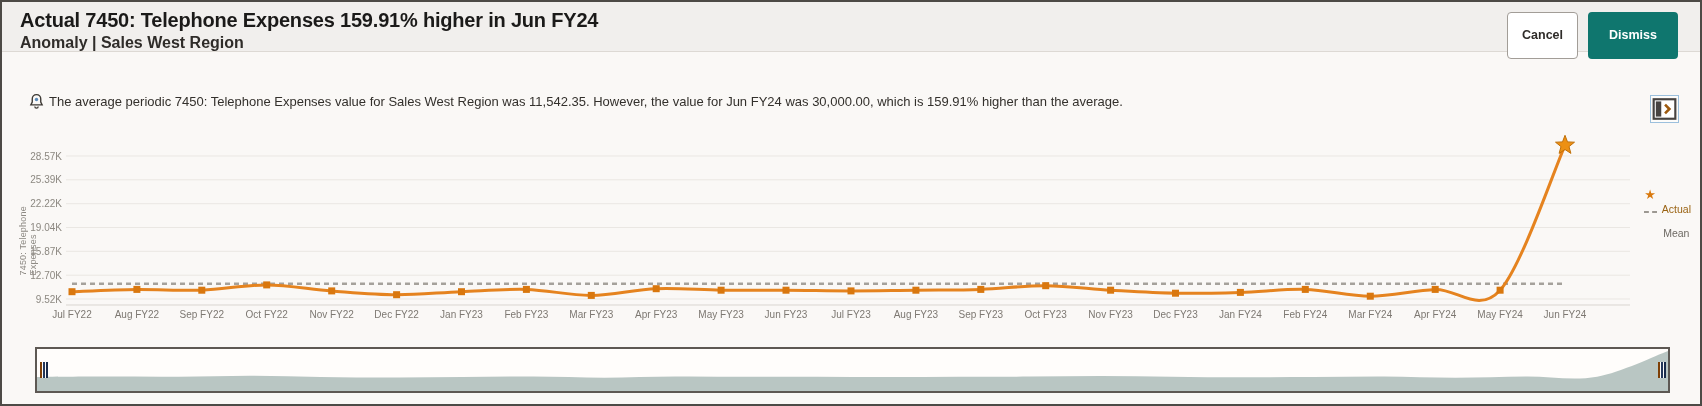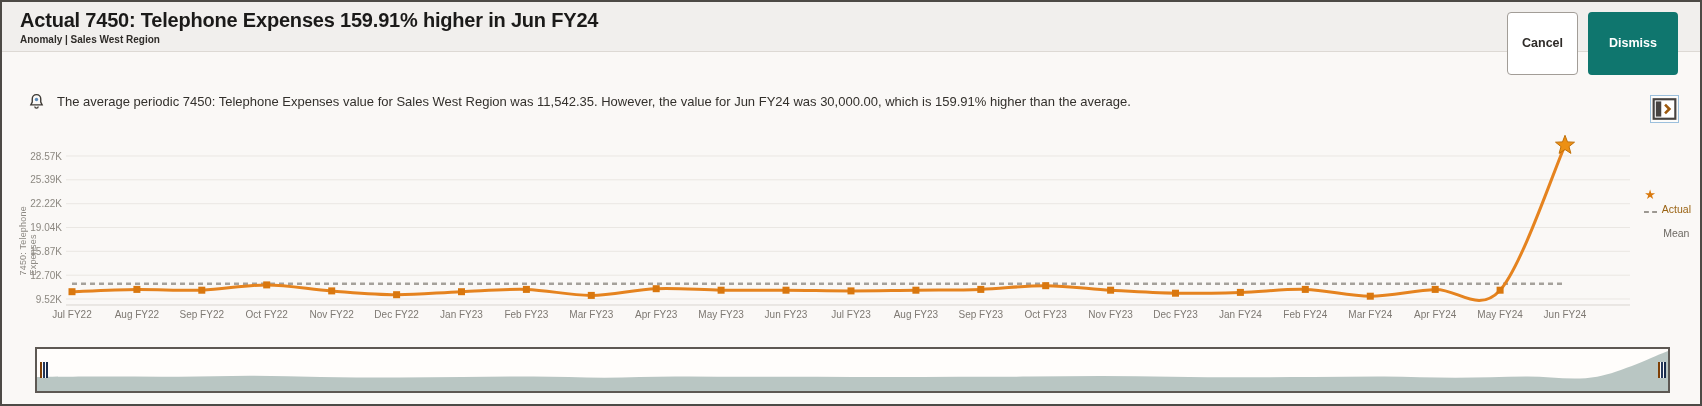--- a/index.html
+++ b/index.html
@@ -4,28 +4,28 @@
 <style>
   html,body{margin:0;padding:0;background:#e8e6e3;}
   .screen{position:relative;width:1702px;height:406px;background:#faf8f6;
     border:2px solid #4d4a46;box-sizing:border-box;overflow:hidden;
     font-family:"Liberation Sans",sans-serif;}
   
   .hdr{height:50px;background:#f1efed;border-bottom:1px solid #ddd9d4;
     display:flex;justify-content:space-between;align-items:flex-start;
     padding:7px 22px 0 18px;box-sizing:border-box;}
   .hdr h1{margin:0;font-size:20px;font-weight:700;color:#1b1a19;letter-spacing:-0.2px;}
-  .hdr .subtitle{font-size:10px;font-weight:700;color:#2f2c29;margin-top:2px;}
+  .hdr .subtitle{font-size:16px;font-weight:700;color:#2f2c29;margin-top:2px;}
   .hdr-actions{display:flex;gap:10px;padding-top:3px;}
   .btn{font-family:"Liberation Sans",sans-serif;font-weight:700;font-size:12.5px;
-    border-radius:4px;padding:18px 14px;cursor:pointer;line-height:1;}
+    border-radius:4px;padding:10px 14px;cursor:pointer;line-height:1;}
   .btn-cancel{background:#ffffff;border:1px solid #a29d97;color:#2f2c29;}
   .btn-dismiss{background:#0f766e;border:7px solid #0f766e;color:#ffffff;}
   
-  .insight-row{position:absolute;left:26px;top:92px;display:flex;gap:12px;
+  .insight-row{position:absolute;left:26px;top:92px;display:flex;gap:4px;
     align-items:flex-start;font-size:13px;color:#33302c;max-width:1560px;}
   .bell{width:17px;height:17px;flex:0 0 auto;margin-top:-1px;}
   .expand-btn{position:absolute;left:1649px;top:94px;width:27px;height:26px;
     padding:0;background:#fdfcfa;border:none;outline:1px solid #9cc0dd;cursor:pointer;}
   .expand-btn svg{display:block;width:100%;height:100%;}
   
   .chart-area{position:absolute;left:0;top:118px;width:1702px;height:204px;}
   #chart-svg{position:absolute;left:0;top:0;width:1702px;height:204px;}
   .y-axis-title{position:absolute;left:16px;top:107px;transform:translateY(-50%) rotate(180deg);
     writing-mode:vertical-rl;font-size:9px;color:#8d8983;letter-spacing:0.2px;}

